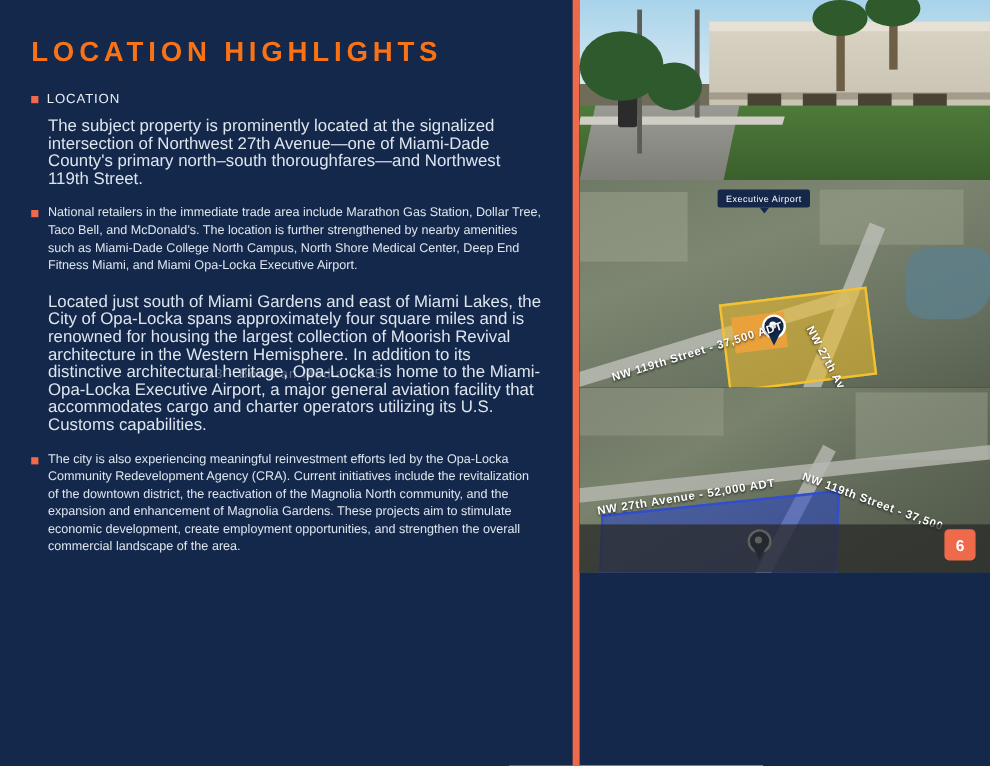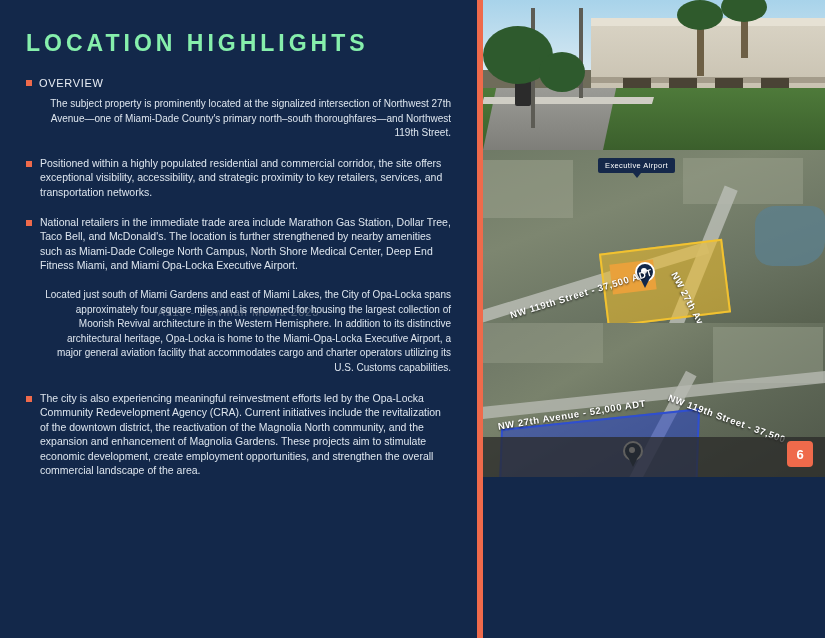--- a/index.html
+++ b/index.html
@@ -18,21 +18,21 @@
   
   .left{
     position:relative;
     width:477px;
     height:638px;
     background:#13284a;
     box-sizing:border-box;
     padding:22px 26px 10px 24px;
   }
   .title{
-    color:#86efac;
+    color:#f97316;
     font-size:23px;
     letter-spacing:4px;
     font-weight:bold;
     margin:8px 0 20px 2px;
     white-space:nowrap;
   }
   .section-head{
     display:flex;
     align-items:center;
     gap:7px;
@@ -57,24 +57,23 @@
   .bullet p{
     margin:0;
     color:#dde5ee;
     font-size:10.5px;
     line-height:14.6px;
     max-width:428px;
   }
   .para{
     margin:0 0 15px 16px;
     color:#dde5ee;
-    font-size:10px;
+    font-size:14px;
     line-height:14.6px;
     max-width:436px;
-    text-align:right;
   }
   .watermark{
     position:absolute;
     left:0;top:306px;
     width:477px;
     text-align:center;
     color:rgba(255,255,255,0.30);
     font-size:11px;
     letter-spacing:1px;
     pointer-events:none;
@@ -199,29 +198,25 @@
 <body>
 
 <div class="page">
 
   <div class="left">
 
     <div class="title">LOCATION HIGHLIGHTS</div>
 
     <div class="section-head">
       <span class="sq"></span>
-      <span class="label">OVERVIEW</span>
+      <span class="label">LOCATION</span>
     </div>
 
     <p class="para">The subject property is prominently located at the signalized intersection of Northwest 27th Avenue—one of Miami-Dade County's primary north–south thoroughfares—and Northwest 119th Street.</p>
 
-    <div class="bullet">
-      <span class="sq"></span>
-      <p>Positioned within a highly populated residential and commercial corridor, the site offers exceptional visibility, accessibility, and strategic proximity to key retailers, services, and transportation networks.</p>
-    </div>
 
     <div class="bullet">
       <span class="sq"></span>
       <p>National retailers in the immediate trade area include Marathon Gas Station, Dollar Tree, Taco Bell, and McDonald's. The location is further strengthened by nearby amenities such as Miami-Dade College North Campus, North Shore Medical Center, Deep End Fitness Miami, and Miami Opa-Locka Executive Airport.</p>
     </div>
 
 
 
     <p class="para">Located just south of Miami Gardens and east of Miami Lakes, the City of Opa-Locka spans approximately four square miles and is renowned for housing the largest collection of Moorish Revival architecture in the Western Hemisphere. In addition to its distinctive architectural heritage, Opa-Locka is home to the Miami-Opa-Locka Executive Airport, a major general aviation facility that accommodates cargo and charter operators utilizing its U.S. Customs capabilities.</p>
 

